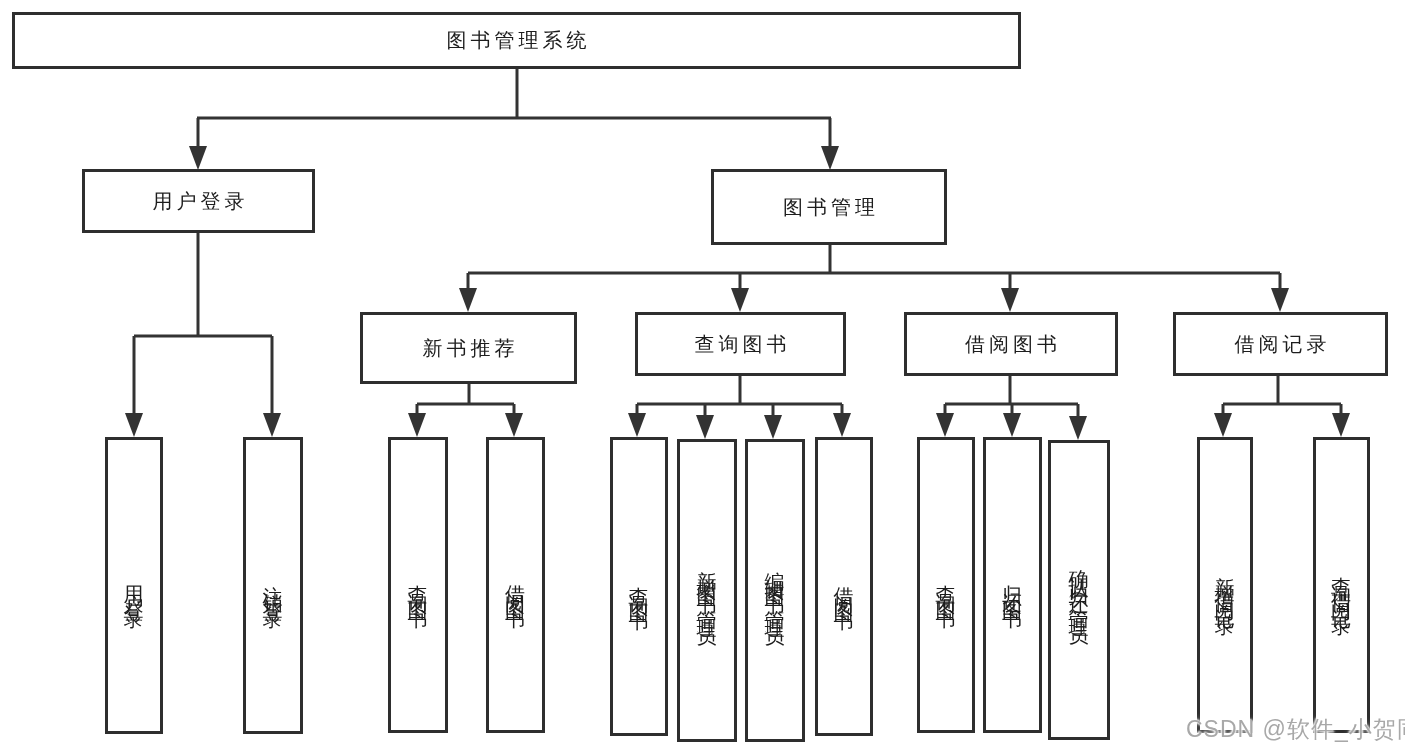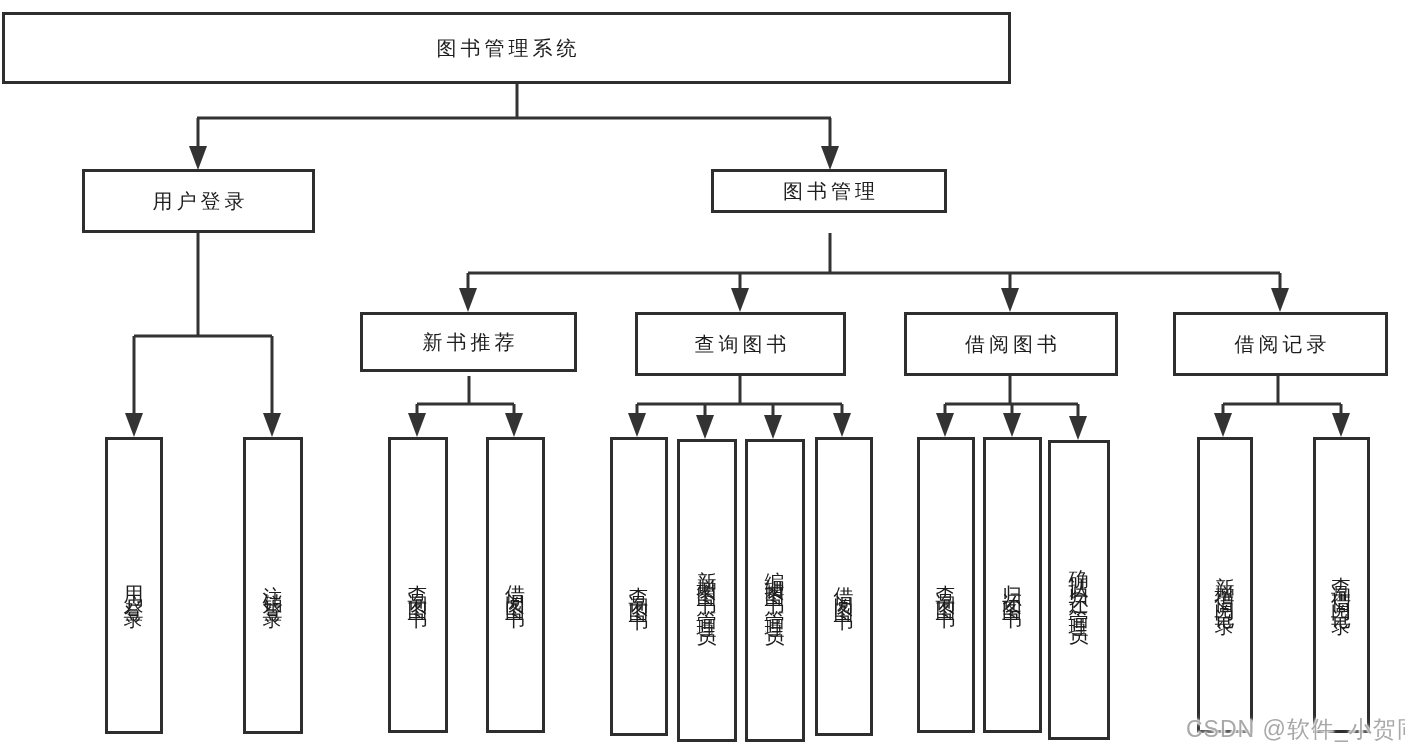--- a/index.html
+++ b/index.html
@@ -78,32 +78,32 @@
       <polygon points="696,415 714,415 705,439" fill="#333333"></polygon>
       <polygon points="764,415 782,415 773,439" fill="#333333"></polygon>
       <polygon points="833,413 851,413 842,437" fill="#333333"></polygon>
       <polygon points="936,413 954,413 945,437" fill="#333333"></polygon>
       <polygon points="1003,413 1021,413 1012,437" fill="#333333"></polygon>
       <polygon points="1069,416 1087,416 1078,440" fill="#333333"></polygon>
       <polygon points="1214,413 1232,413 1223,437" fill="#333333"></polygon>
       <polygon points="1332,413 1350,413 1341,437" fill="#333333"></polygon>
     </svg>
 
-  <div class="box hnode" style="left:2px;top:12px;width:1009px;height:72px">
+  <div class="box hnode" style="left:12px;top:12px;width:1009px;height:57px">
     <span>图书管理系统</span>
   </div>
 
   <div class="box hnode" style="left:82px;top:169px;width:233px;height:64px">
     <span>用户登录</span>
   </div>
-  <div class="box hnode" style="left:711px;top:169px;width:236px;height:44px">
+  <div class="box hnode" style="left:711px;top:169px;width:236px;height:76px">
     <span>图书管理</span>
   </div>
 
-  <div class="box hnode" style="left:360px;top:312px;width:217px;height:60px">
+  <div class="box hnode" style="left:360px;top:312px;width:217px;height:72px">
     <span>新书推荐</span>
   </div>
   <div class="box hnode" style="left:635px;top:312px;width:211px;height:64px">
     <span>查询图书</span>
   </div>
   <div class="box hnode" style="left:904px;top:312px;width:214px;height:64px">
     <span>借阅图书</span>
   </div>
   <div class="box hnode" style="left:1173px;top:312px;width:215px;height:64px">
     <span>借阅记录</span>

